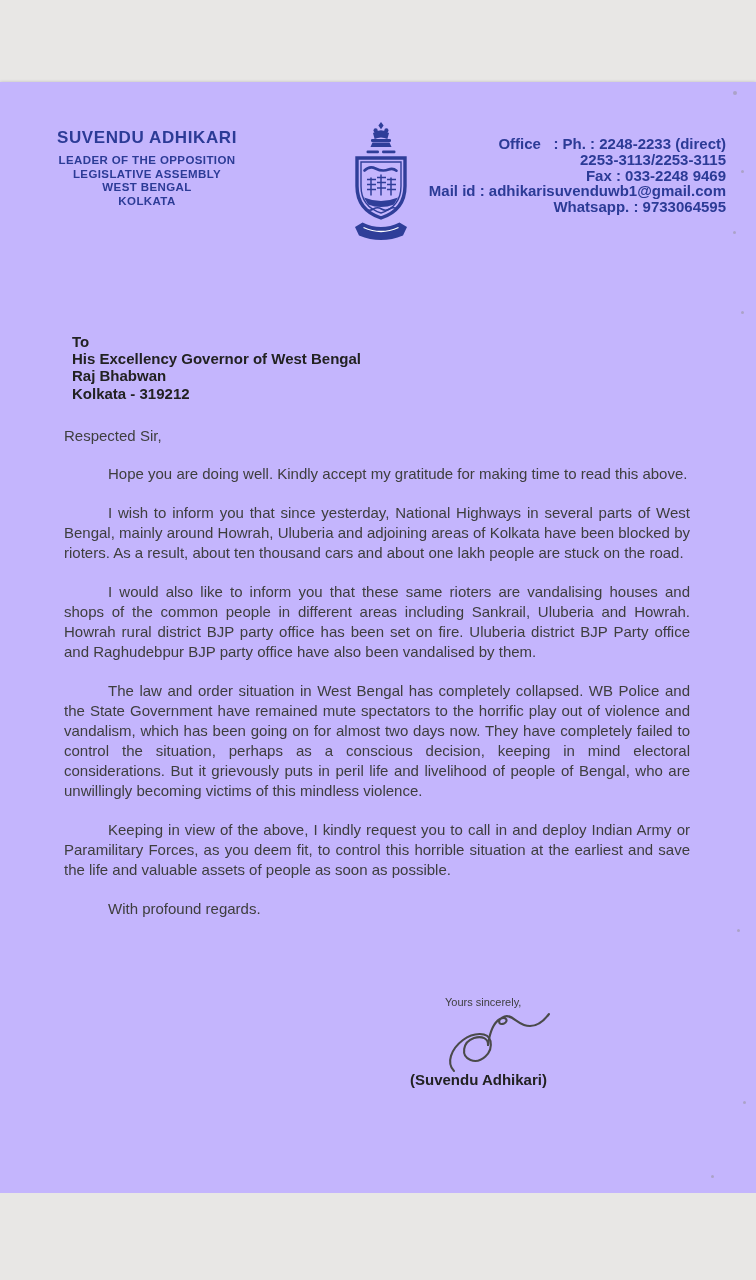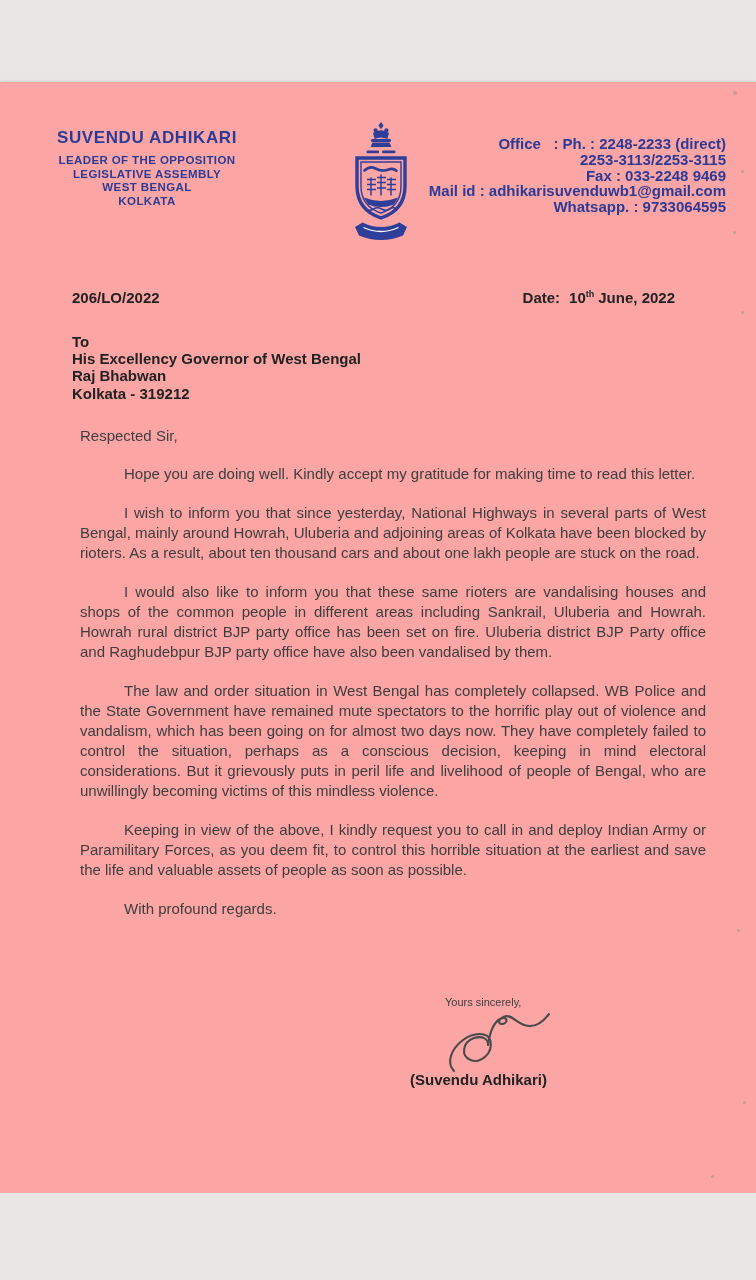--- a/index.html
+++ b/index.html
@@ -9,21 +9,21 @@
     background:#e9e8e6;
     position:relative;
     overflow:hidden;
   }
   .stage{position:absolute;inset:0;}
   .band{position:absolute;left:0;width:756px;background:#e8e7e5;}
   .band-top{top:0;height:82px;}
   .band-bottom{top:1193px;height:87px;}
   .paper{
     position:absolute;left:0;top:82px;width:756px;height:1111px;
-    background:#fca5a5;
+    background:#c4b5fd;
     box-shadow:0 0 3px rgba(0,0,0,.18);
   }
   
   .lh-left{
     position:absolute;left:40px;top:46px;width:214px;
     text-align:center;color:#2c3b96;
   }
   .lh-name{
     font-size:17px;font-weight:bold;letter-spacing:.6px;
     margin-bottom:6px;white-space:nowrap;
@@ -42,21 +42,21 @@
   .refno{position:absolute;left:0;top:0;font-size:15px;font-weight:bold;}
   .dateline{position:absolute;right:22px;top:0;font-size:15px;font-weight:bold;white-space:nowrap;}
   .dateline .dlabel{margin-right:9px;}
   .dateline sup{font-size:9px;font-weight:bold;}
   .dateline .drest{margin-left:4px;}
   
   .recipient{position:absolute;left:72px;top:251px;color:#222;}
   .recipient div{font-size:15px;font-weight:bold;line-height:17.2px;white-space:nowrap;}
   
   .body{
-    position:absolute;left:80px;top:344px;width:626px;
+    position:absolute;left:64px;top:344px;width:626px;
     color:#3e3e3e;font-size:15px;line-height:20px;
   }
   .salutation{margin:0 0 18px 0;}
   .body p{
     margin:0 0 19px 0;
     text-align:justify;
     text-indent:44px;
   }
   .closing{margin:0;text-indent:44px;}
   
@@ -112,35 +112,31 @@
     </div>
 
     <div class="lh-contact">
       <div>Office   : Ph. : 2248-2233 (direct)</div>
       <div>2253-3113/2253-3115</div>
       <div>Fax : 033-2248 9469</div>
       <div>Mail id : adhikarisuvenduwb1@gmail.com</div>
       <div>Whatsapp. : 9733064595</div>
     </div>
 
-    <div class="refline">
-      <span class="refno">206/LO/2022</span>
-      <span class="dateline"><span class="dlabel">Date:</span><span>10</span><sup>th</sup><span class="drest">June, 2022</span></span>
-    </div>
 
     <div class="recipient">
       <div>To</div>
       <div>His Excellency Governor of West Bengal</div>
       <div>Raj Bhabwan</div>
       <div>Kolkata - 319212</div>
     </div>
 
     <div class="body">
       <div class="salutation">Respected Sir,</div>
-      <p>Hope you are doing well. Kindly accept my gratitude for making time to read this letter.</p>
+      <p>Hope you are doing well. Kindly accept my gratitude for making time to read this above.</p>
       <p>I wish to inform you that since yesterday, National Highways in several parts of West Bengal, mainly around Howrah, Uluberia and adjoining areas of Kolkata have been blocked by rioters. As a result, about ten thousand cars and about one lakh people are stuck on the road.</p>
       <p>I would also like to inform you that these same rioters are vandalising houses and shops of the common people in different areas including Sankrail, Uluberia and Howrah. Howrah rural district BJP party office has been set on fire. Uluberia district BJP Party office and Raghudebpur BJP party office have also been vandalised by them.</p>
       <p>The law and order situation in West Bengal has completely collapsed. WB Police and the State Government have remained mute spectators to the horrific play out of violence and vandalism, which has been going on for almost two days now. They have completely failed to control the situation, perhaps as a conscious decision, keeping in mind electoral considerations. But it grievously puts in peril life and livelihood of people of Bengal, who are unwillingly becoming victims of this mindless violence.</p>
       <p>Keeping in view of the above, I kindly request you to call in and deploy Indian Army or Paramilitary Forces, as you deem fit, to control this horrible situation at the earliest and save the life and valuable assets of people as soon as possible.</p>
       <div class="closing">With profound regards.</div>
     </div>
 
     <div class="valediction">Yours sincerely,</div>
 
     <div class="signature">

